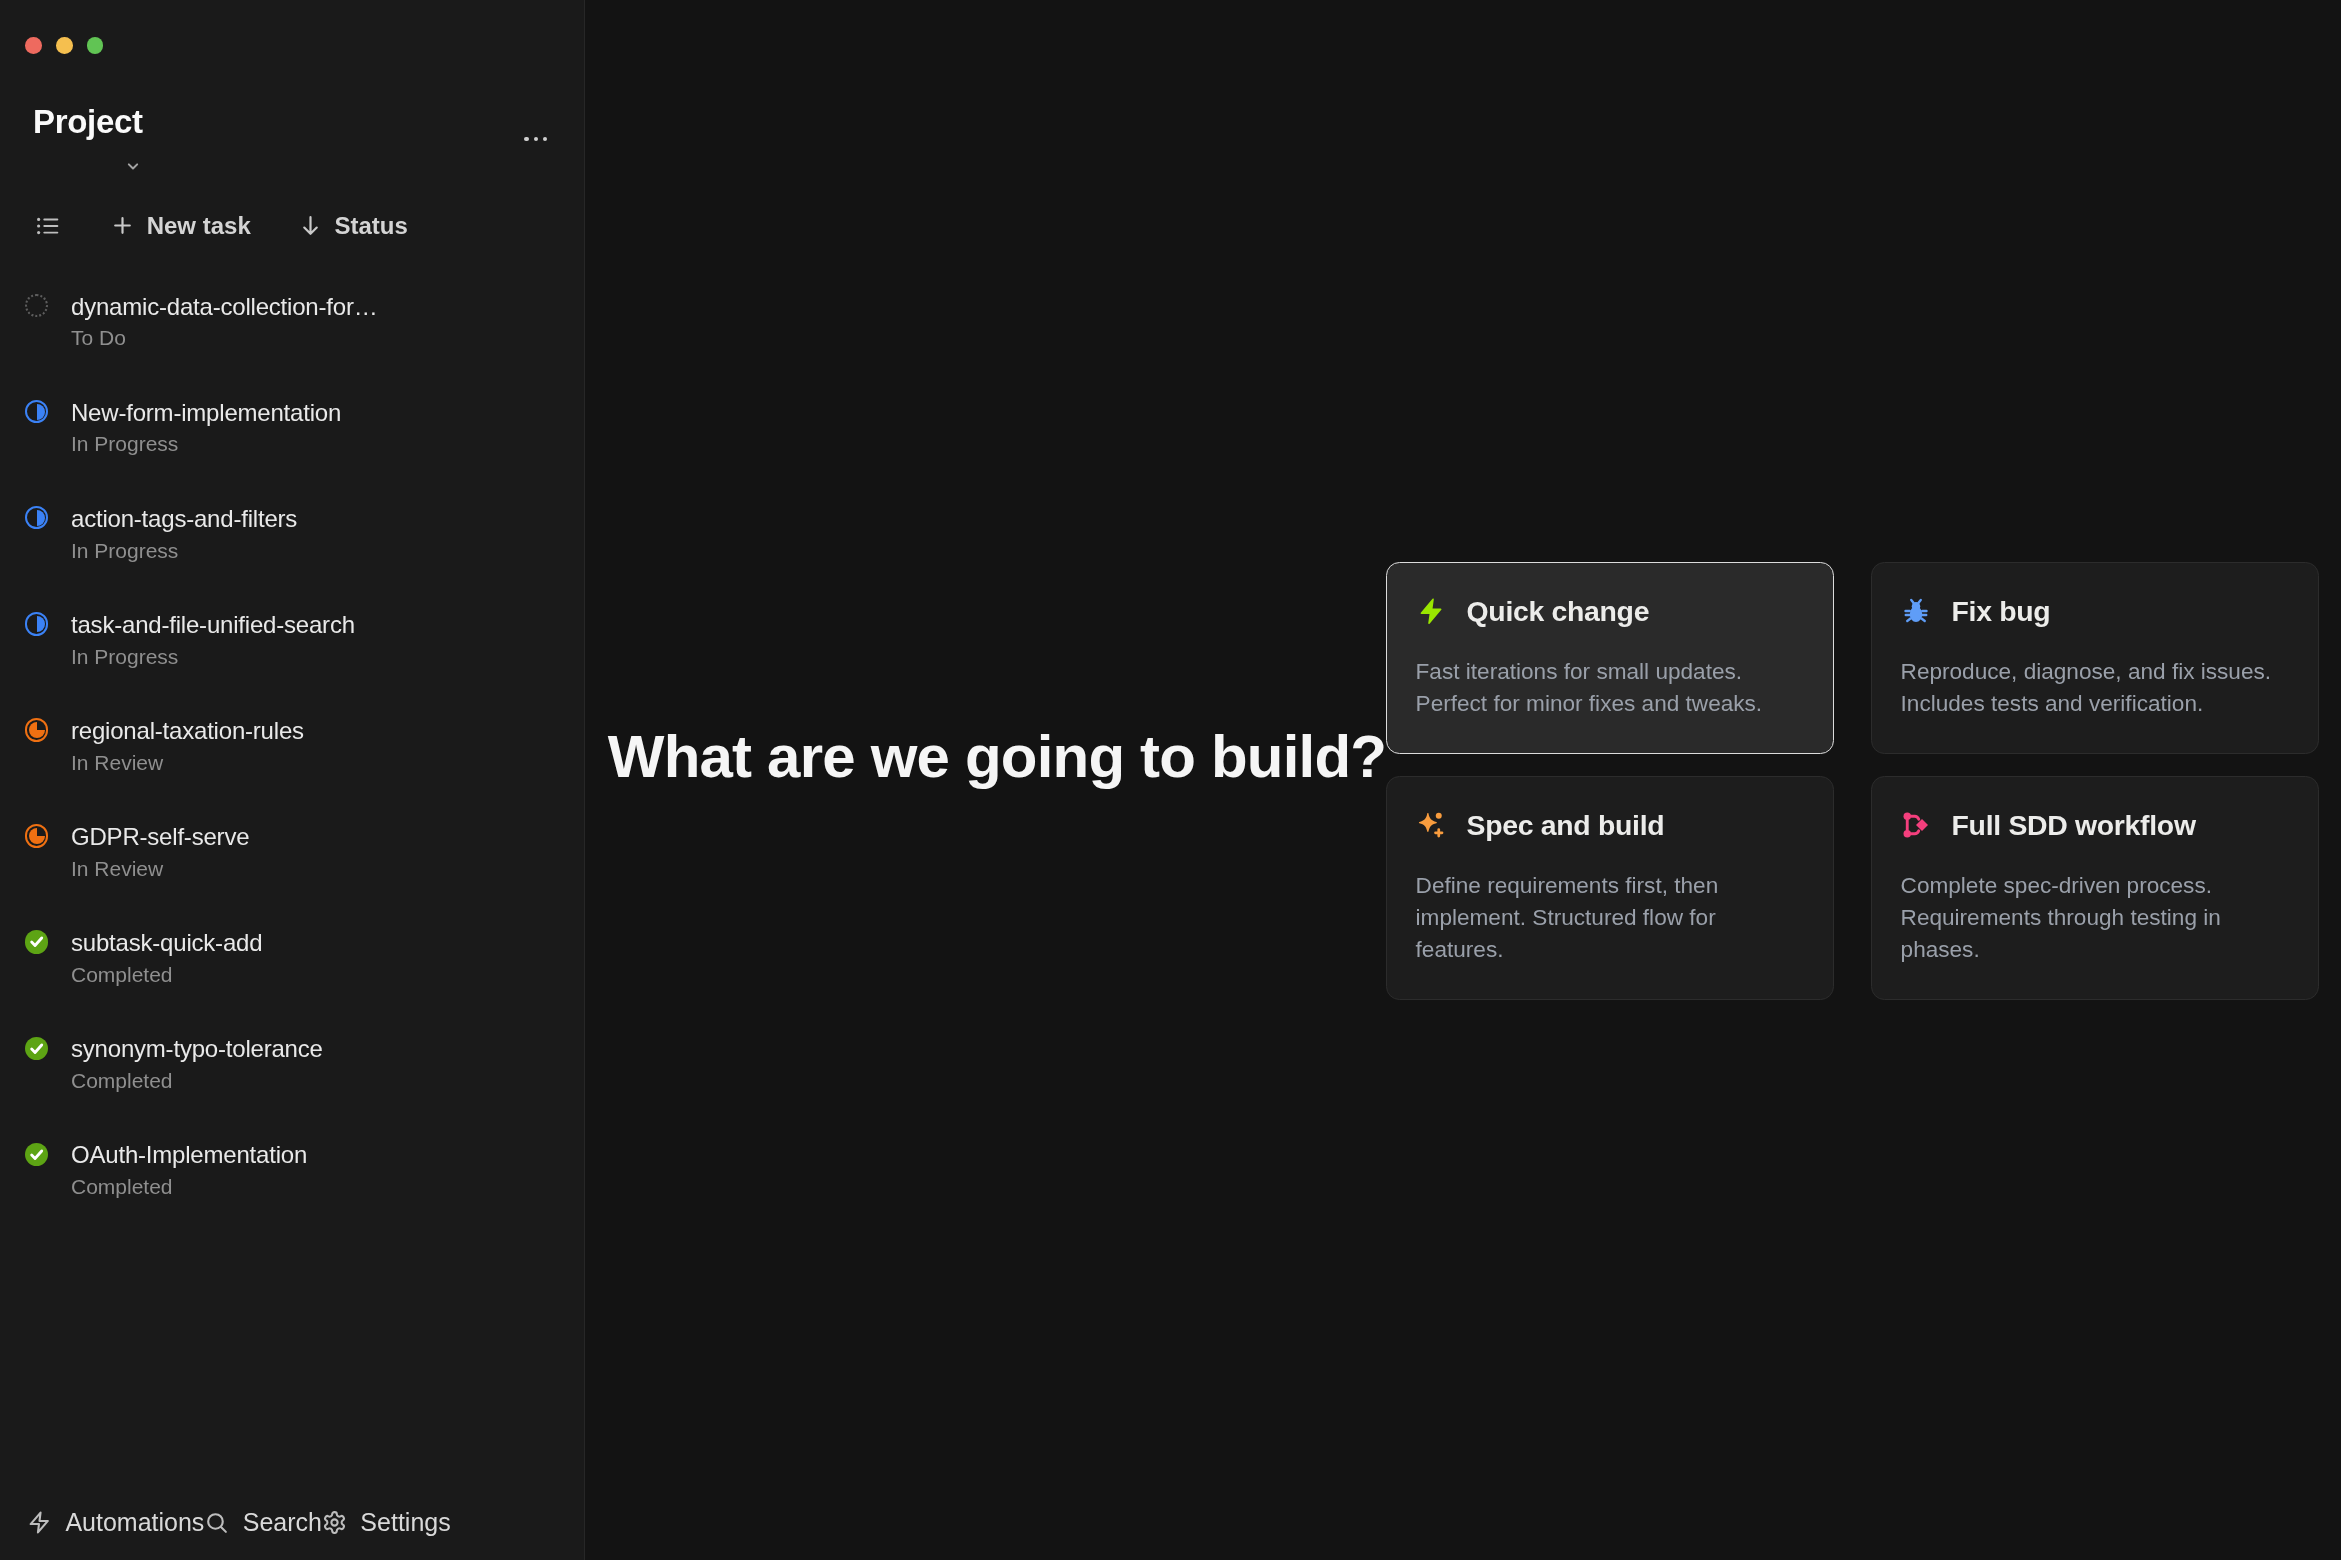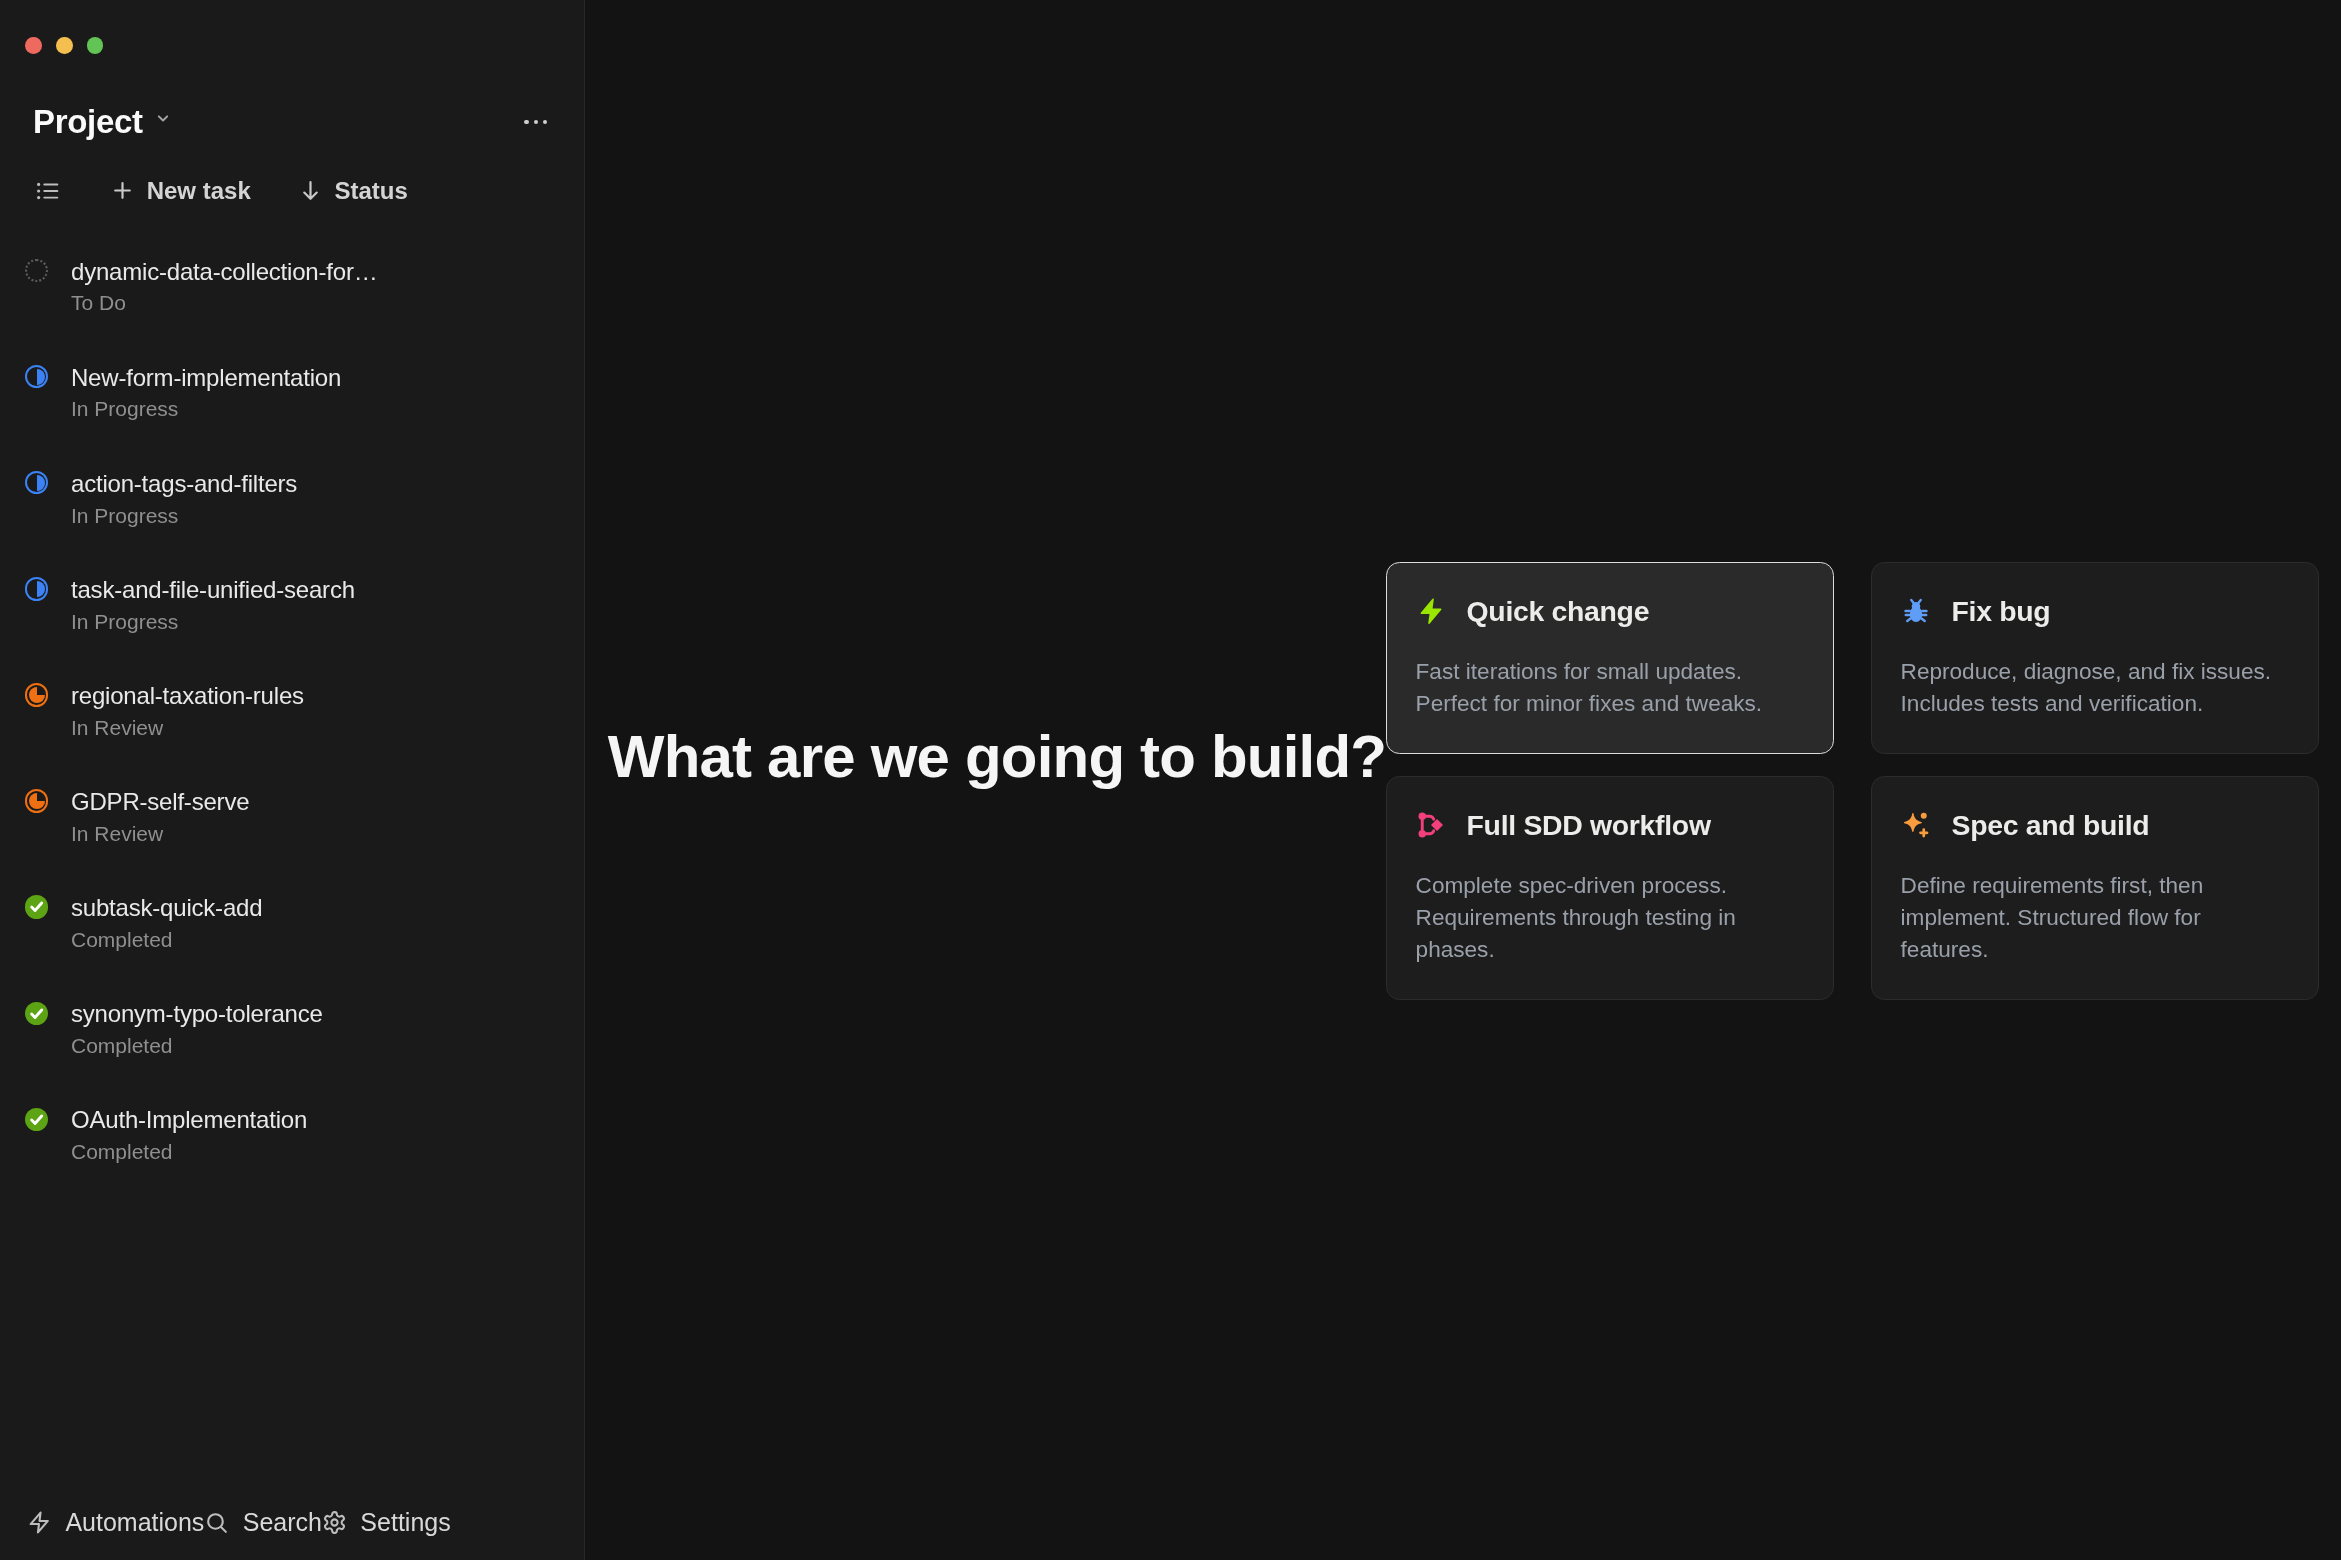--- a/index.html
+++ b/index.html
@@ -20,21 +20,21 @@
   .traffic{display:flex;gap:14.2px;padding:37px 0 0 25px;}
   .light{width:16.7px;height:16.7px;border-radius:50%;}
   .light.red{background:#ee6a5f;}
   .light.yellow{background:#f5bf4f;}
   .light.green{background:#61c454;}
 
   .proj-header{
     display:flex;align-items:center;
     margin:49px 37px 0 33px;
   }
-  .proj-title-wrap{display:flex;align-items:flex-start;gap:10px;cursor:default;}
+  .proj-title-wrap{display:flex;align-items:flex-end;gap:10px;cursor:default;flex-direction:column;}
   .proj-title{font-size:33px;font-weight:700;color:#fafafa;letter-spacing:-0.3px;}
   .chev{width:20px;height:20px;stroke:#a3a3a3;stroke-width:2.4;fill:none;stroke-linecap:round;stroke-linejoin:round;margin-top:5px;}
   .spacer{flex:1;}
   .dots{display:flex;gap:5px;align-items:center;height:33px;}
   .dots i{width:4.2px;height:4.2px;border-radius:50%;background:#cfcfcf;display:block;}
 
   .toolbar{
     display:flex;align-items:center;
     margin:35px 0 0 33px;gap:0;
   }
@@ -301,41 +301,41 @@
             <ellipse class="ic-bug-fill" cx="12" cy="14.6" rx="5" ry="6.2"></ellipse>
           </svg>
           <span class="card-title">Fix bug</span>
         </div>
         <div class="card-desc">Reproduce, diagnose, and fix issues. Includes tests and verification.</div>
       </div>
 
       <div class="card">
         <div class="card-head">
           <svg viewBox="0 0 24 24">
+            <path class="ic-spark" d="M10 2.8c.7 3.9 2.4 5.9 6.3 6.7.5.1.5.9 0 1-3.9.8-5.6 2.8-6.3 6.7-.1.5-.9.5-1 0-.7-3.9-2.4-5.9-6.3-6.7-.5-.1-.5-.9 0-1 3.9-.8 5.6-2.8 6.3-6.7.1-.5.9-.5 1 0z"></path>
+            <circle class="ic-spark" cx="18.2" cy="4.6" r="2.4"></circle>
+            <path class="ic-spark-str" d="M18.2 15.6v5.2M15.6 18.2h5.2"></path>
+          </svg>
+          <span class="card-title">Spec and build</span>
+        </div>
+        <div class="card-desc">Define requirements first, then implement. Structured flow for features.</div>
+      </div>
+
+      <div class="card">
+        <div class="card-head">
+          <svg viewBox="0 0 24 24">
             <path class="ic-flow-str" d="M5 8v8"></path>
             <path class="ic-flow-str" d="M8 5h3c2.2 0 2.6 1 3.2 2.4"></path>
             <path class="ic-flow-str" d="M8 19h3c2.2 0 2.6-1 3.2-2.4"></path>
             <circle class="ic-flow-fill" cx="5" cy="5" r="3"></circle>
             <circle class="ic-flow-fill" cx="5" cy="19" r="3"></circle>
             <path class="ic-flow-fill" d="M16.8 7.2l4.8 4.8-4.8 4.8L12 12z"></path>
           </svg>
           <span class="card-title">Full SDD workflow</span>
         </div>
         <div class="card-desc">Complete spec-driven process. Requirements through testing in phases.</div>
       </div>
 
-      <div class="card">
-        <div class="card-head">
-          <svg viewBox="0 0 24 24">
-            <path class="ic-spark" d="M10 2.8c.7 3.9 2.4 5.9 6.3 6.7.5.1.5.9 0 1-3.9.8-5.6 2.8-6.3 6.7-.1.5-.9.5-1 0-.7-3.9-2.4-5.9-6.3-6.7-.5-.1-.5-.9 0-1 3.9-.8 5.6-2.8 6.3-6.7.1-.5.9-.5 1 0z"></path>
-            <circle class="ic-spark" cx="18.2" cy="4.6" r="2.4"></circle>
-            <path class="ic-spark-str" d="M18.2 15.6v5.2M15.6 18.2h5.2"></path>
-          </svg>
-          <span class="card-title">Spec and build</span>
-        </div>
-        <div class="card-desc">Define requirements first, then implement. Structured flow for features.</div>
-      </div>
-
     </div>
   </main>
 
 </div>
 
 
 </body></html>

